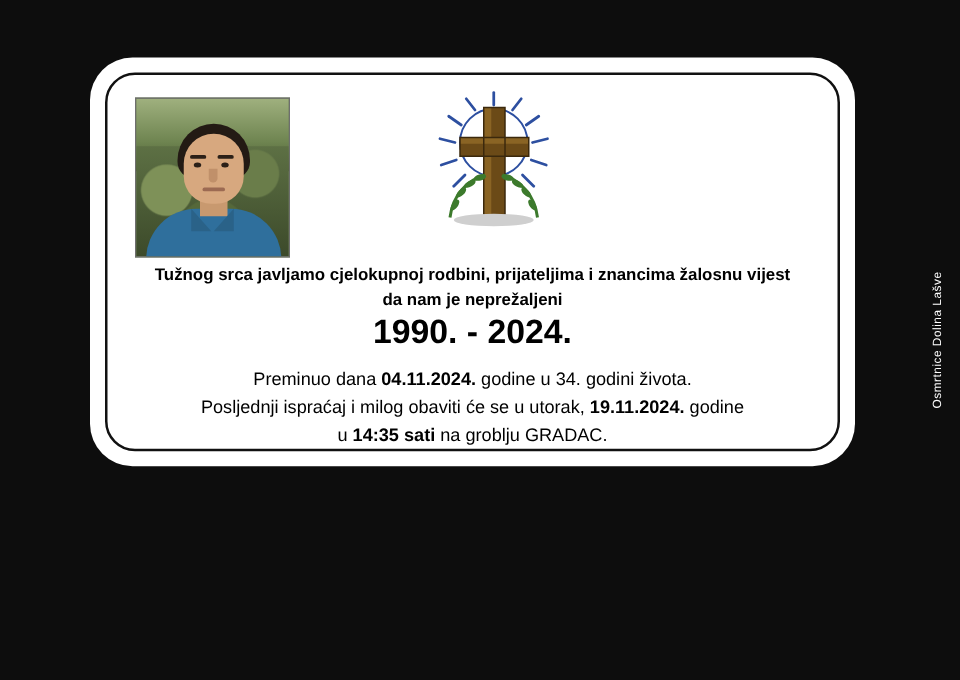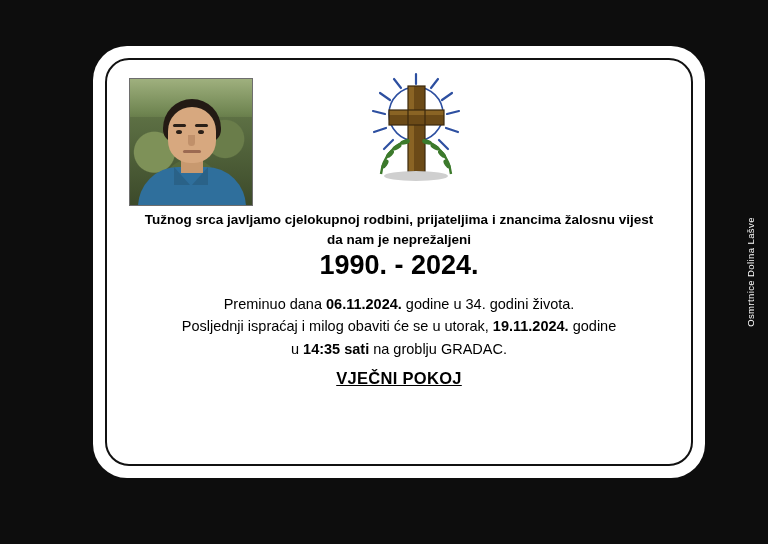--- a/index.html
+++ b/index.html
@@ -21,25 +21,24 @@
     background: #0d0d0d;
     box-sizing: border-box;
   }
 
   
   .card {
     position: absolute;
     left: 72px;
     top: 46px;
     width: 612px;
-    height: 432px;
+    height: 327px;
     background: #ffffff;
     border-radius: 34px;
     box-sizing: border-box;
-    margin-left: 21px;
   }
   .card-inner {
     position: absolute;
     left: 12px;
     top: 12px;
     right: 12px;
     bottom: 12px;
     border: 2px solid #111111;
     border-radius: 24px;
     box-sizing: border-box;
@@ -292,21 +291,21 @@
         </div>
       </div>
 
       <div class="text-block">
         <div class="lead">Tužnog srca javljamo cjelokupnoj rodbini, prijateljima i znancima žalosnu vijest</div>
         <div class="lead">da nam je neprežaljeni</div>
 
         <div class="years">1990. - 2024.</div>
 
         <div class="details">
-          <span class="l"><span>Preminuo dana </span><b>06.11.2024.</b><span> godine u 34. godini života.</span></span>
+          <span class="l"><span>Preminuo dana </span><b>04.11.2024.</b><span> godine u 34. godini života.</span></span>
           <span class="l"><span>Posljednji ispraćaj i milog obaviti će se u utorak, </span><b>19.11.2024.</b><span> godine</span></span>
           <span class="l"><span>u </span><b>14:35 sati</b><span> na groblju GRADAC.</span></span>
         </div>
 
 
         <div class="rest">VJEČNI POKOJ</div>
 
       </div>
 
     </div>

